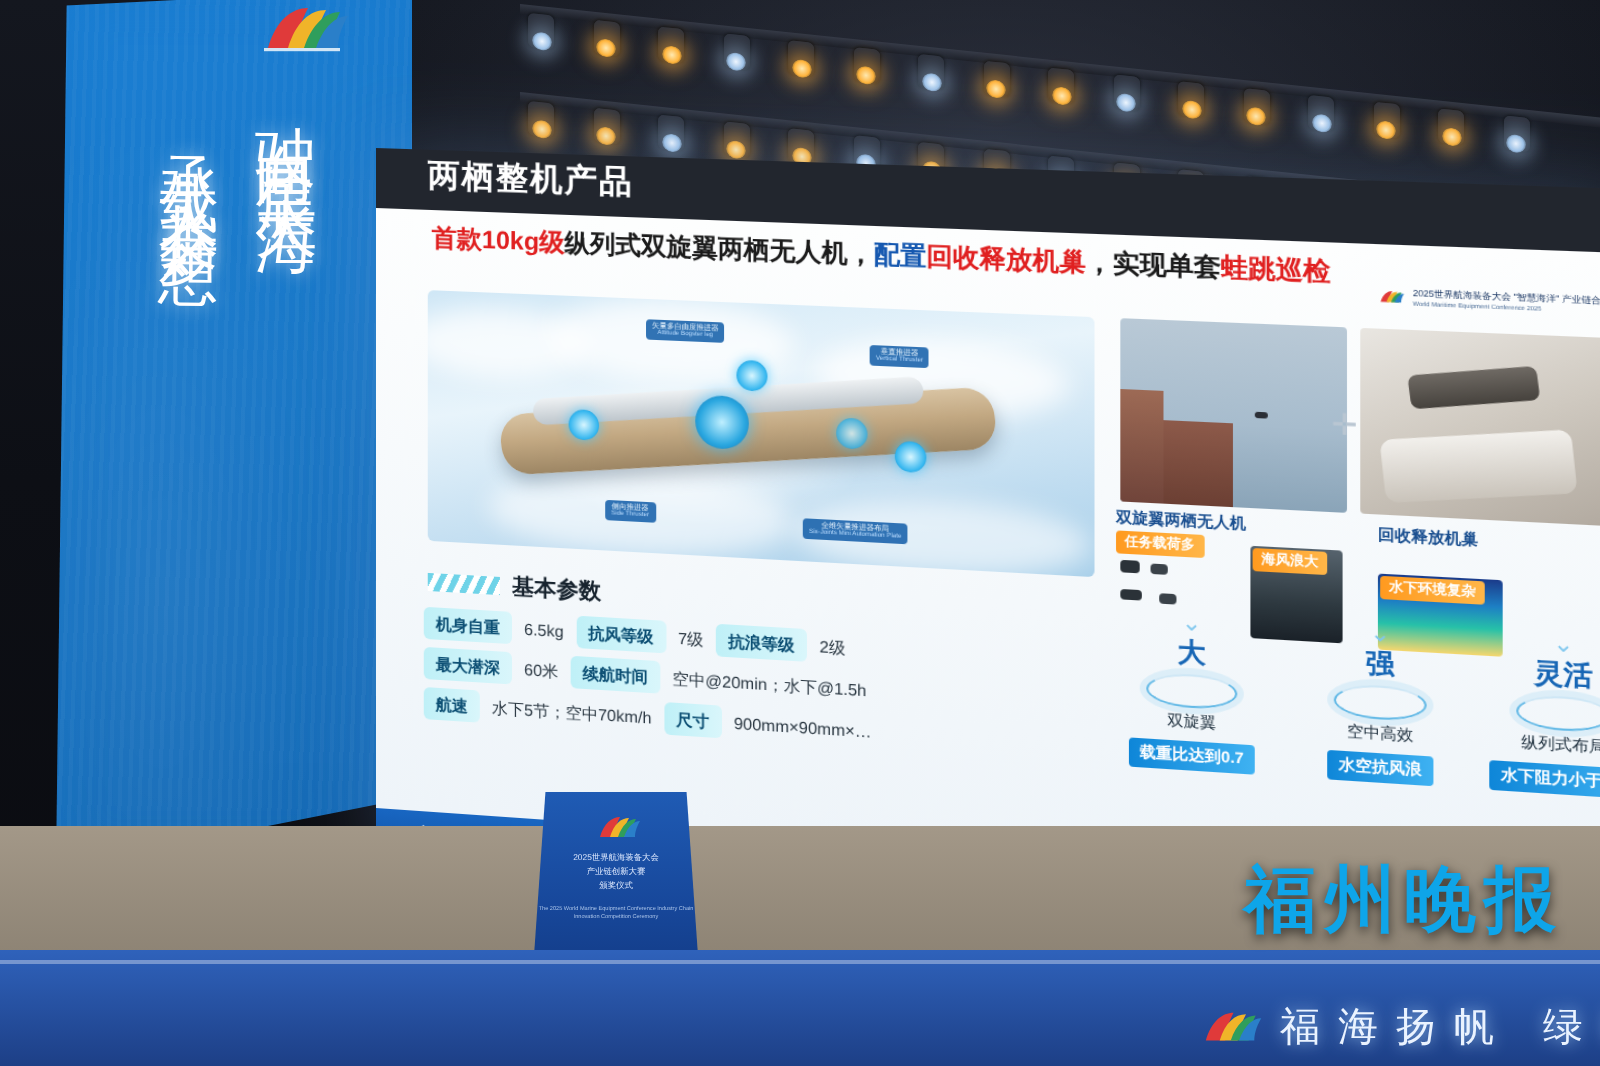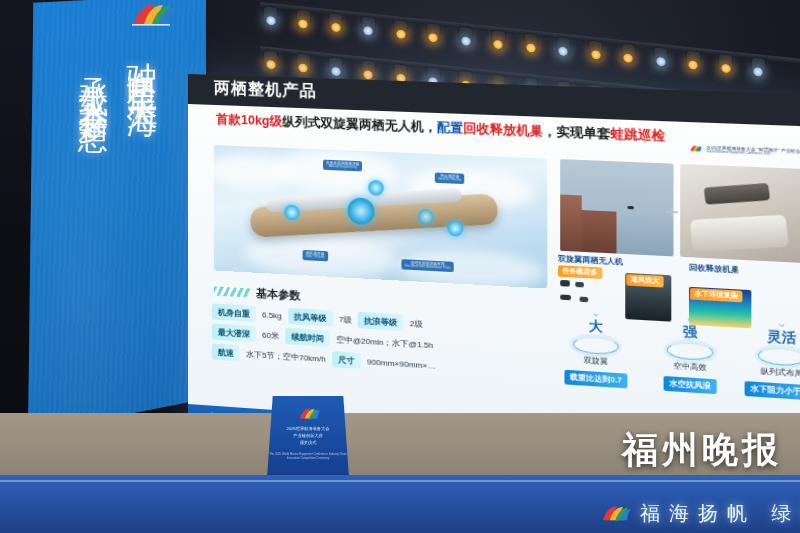--- a/index.html
+++ b/index.html
@@ -146,21 +146,21 @@
 
   .podium{position:absolute;left:266px;top:396px;width:84px;height:96px;
     background:linear-gradient(180deg,#1f5bb4 0%,#17479a 60%,#123a84 100%);
     clip-path:polygon(8% 0%, 92% 0%, 100% 100%, 0% 100%);box-shadow:0 6px 14px rgba(0,0,0,.45);}
   .podium-logo{position:absolute;left:50%;top:8px;transform:translateX(-50%);width:26px;height:20px;}
   .podium-t1{position:absolute;left:0;top:30px;width:100%;text-align:center;color:#dfeaff;font-size:4.2px;line-height:1.5;}
   .podium-t2{position:absolute;left:0;top:48px;width:100%;text-align:center;color:#a9c3e8;font-size:2.8px;line-height:1.5;}
 
   
   .wm{position:absolute;right:18px;bottom:58px;text-align:center;}
-  .wm-cn{color:#ffffff;font-size:36px;font-weight:bold;font-family:"DejaVu Serif","Liberation Serif",serif;
+  .wm-cn{color:#0ea5e9;font-size:36px;font-weight:bold;font-family:"DejaVu Serif","Liberation Serif",serif;
     letter-spacing:4px;text-shadow:0 2px 6px rgba(0,0,0,.7);}
   .wm-en{color:#fff;font-size:17px;letter-spacing:2px;text-shadow:0 2px 5px rgba(0,0,0,.7);margin-top:-2px;}
 
   
   .abs{position:absolute;}
 </style>
 </head>
 <body>
 
 <div id="stage">

